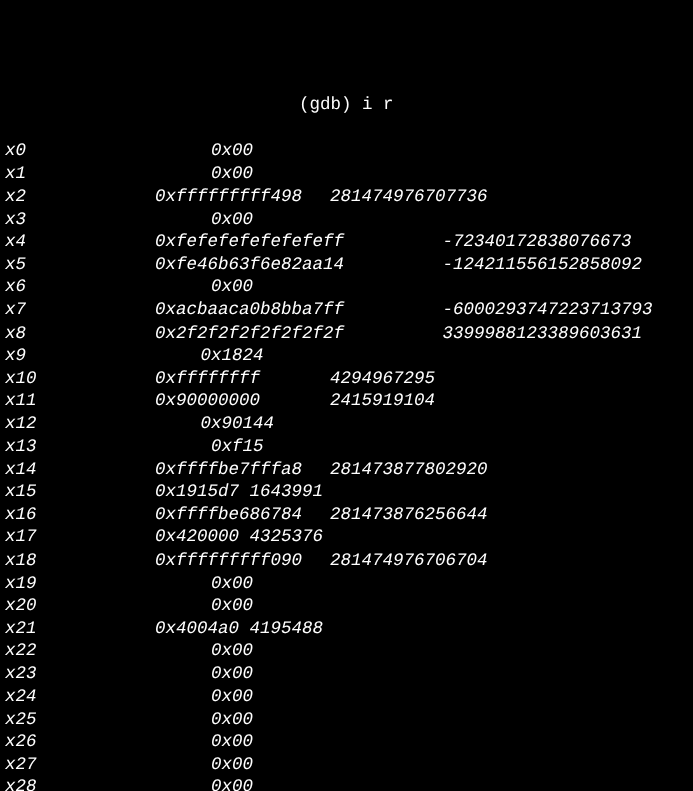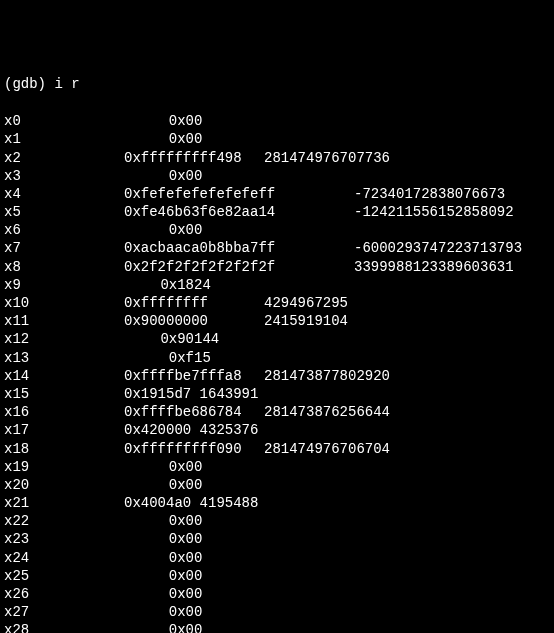--- a/index.html
+++ b/index.html
@@ -14,37 +14,39 @@
       font-size: 14px;
       line-height: 1.3;
       padding: 2px 4px;
       width: 554px;
       height: 633px;
       overflow: hidden;
       white-space: pre;
     }
     .line {
       display: flex;
+      font-style: italic;
     }
     .col-reg {
       display: inline-block;
       width: 120px;
       flex-shrink: 0;
     }
     .col-hex {
       display: inline-block;
     }
     .col-hex.w1 { width: 70px; text-align: right; }
     .col-hex.w2 { width: 140px; }
     .col-hex.w3 { width: 230px; }
     .col-dec {
       display: inline-block;
     }
     .prompt-line {
       margin-bottom: 1px;
+      text-align: center;
     }
   </style>
 </head>
 <body>
 
 
 
 <div class="prompt-line">(gdb) i r</div>
 <div id="reg-container"><div class="line"><span class="col-reg">x0</span><span class="col-hex w1">0x0</span><span class="col-dec">0</span></div><div class="line"><span class="col-reg">x1</span><span class="col-hex w1">0x0</span><span class="col-dec">0</span></div><div class="line"><span class="col-reg">x2</span><span class="col-hex w2">0xfffffffff498</span><span class="col-dec">281474976707736</span></div><div class="line"><span class="col-reg">x3</span><span class="col-hex w1">0x0</span><span class="col-dec">0</span></div><div class="line"><span class="col-reg">x4</span><span class="col-hex w3">0xfefefefefefefeff</span><span class="col-dec">-72340172838076673</span></div><div class="line"><span class="col-reg">x5</span><span class="col-hex w3">0xfe46b63f6e82aa14</span><span class="col-dec">-124211556152858092</span></div><div class="line"><span class="col-reg">x6</span><span class="col-hex w1">0x0</span><span class="col-dec">0</span></div><div class="line"><span class="col-reg">x7</span><span class="col-hex w3">0xacbaaca0b8bba7ff</span><span class="col-dec">-6000293747223713793</span></div><div class="line"><span class="col-reg">x8</span><span class="col-hex w3">0x2f2f2f2f2f2f2f2f</span><span class="col-dec">3399988123389603631</span></div><div class="line"><span class="col-reg">x9</span><span class="col-hex w1">0x18</span><span class="col-dec">24</span></div><div class="line"><span class="col-reg">x10</span><span class="col-hex w2">0xffffffff</span><span class="col-dec">4294967295</span></div><div class="line"><span class="col-reg">x11</span><span class="col-hex w2">0x90000000</span><span class="col-dec">2415919104</span></div><div class="line"><span class="col-reg">x12</span><span class="col-hex w1">0x90</span><span class="col-dec">144</span></div><div class="line"><span class="col-reg">x13</span><span class="col-hex w1">0xf</span><span class="col-dec">15</span></div><div class="line"><span class="col-reg">x14</span><span class="col-hex w2">0xffffbe7fffa8</span><span class="col-dec">281473877802920</span></div><div class="line"><span class="col-reg">x15</span><span>0x1915d7 1643991</span></div><div class="line"><span class="col-reg">x16</span><span class="col-hex w2">0xffffbe686784</span><span class="col-dec">281473876256644</span></div><div class="line"><span class="col-reg">x17</span><span>0x420000 4325376</span></div><div class="line"><span class="col-reg">x18</span><span class="col-hex w2">0xfffffffff090</span><span class="col-dec">281474976706704</span></div><div class="line"><span class="col-reg">x19</span><span class="col-hex w1">0x0</span><span class="col-dec">0</span></div><div class="line"><span class="col-reg">x20</span><span class="col-hex w1">0x0</span><span class="col-dec">0</span></div><div class="line"><span class="col-reg">x21</span><span>0x4004a0 4195488</span></div><div class="line"><span class="col-reg">x22</span><span class="col-hex w1">0x0</span><span class="col-dec">0</span></div><div class="line"><span class="col-reg">x23</span><span class="col-hex w1">0x0</span><span class="col-dec">0</span></div><div class="line"><span class="col-reg">x24</span><span class="col-hex w1">0x0</span><span class="col-dec">0</span></div><div class="line"><span class="col-reg">x25</span><span class="col-hex w1">0x0</span><span class="col-dec">0</span></div><div class="line"><span class="col-reg">x26</span><span class="col-hex w1">0x0</span><span class="col-dec">0</span></div><div class="line"><span class="col-reg">x27</span><span class="col-hex w1">0x0</span><span class="col-dec">0</span></div><div class="line"><span class="col-reg">x28</span><span class="col-hex w1">0x0</span><span class="col-dec">0</span></div></div>
 

